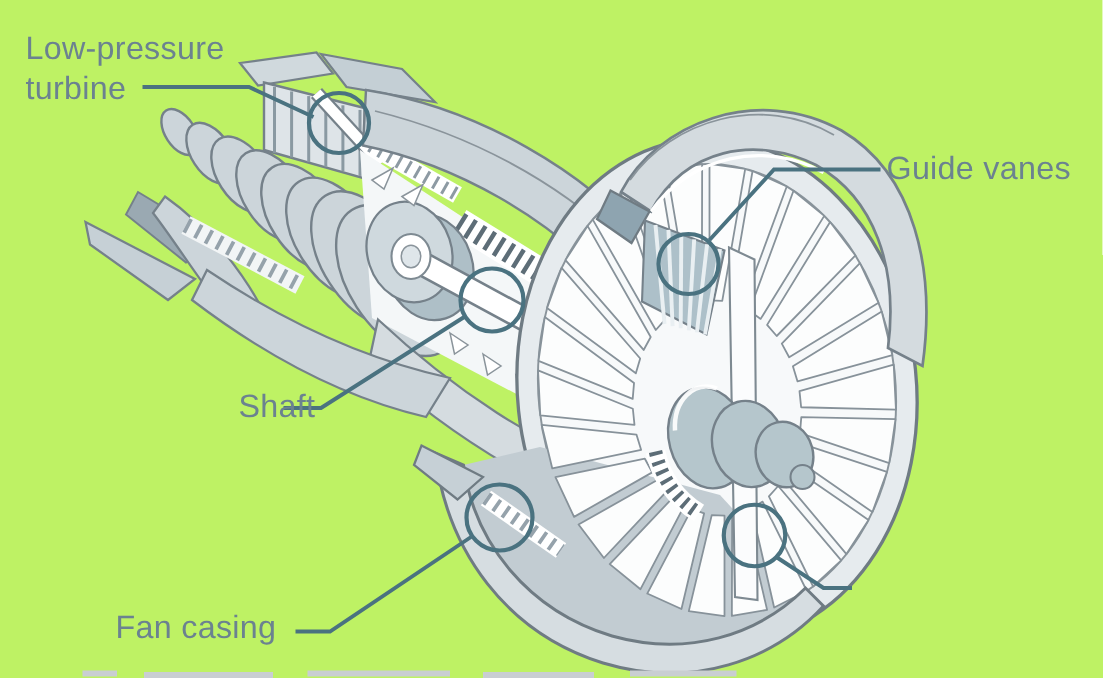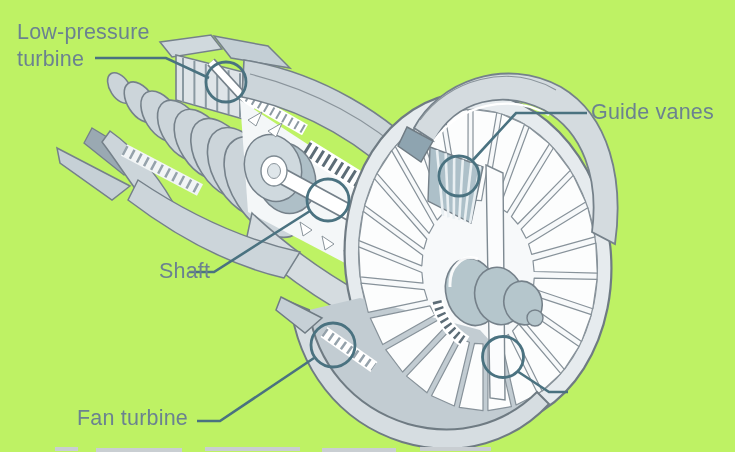--- a/index.html
+++ b/index.html
@@ -199,15 +199,15 @@
     <polyline points="568,392 549,392 517,371" stroke-width="2.6"></polyline>
   </g>
 </svg>
 
 <div class="label wrap" style="left:17px;top:19px;">Low-pressure turbine</div>
 
 <div class="label" style="left:591px;top:99px;">Guide vanes</div>
 
 <div class="label" style="left:127px;top:258px;margin-left:32px;">Shaft</div>
 
-<div class="label" style="left:77px;top:405px;">Fan turbine</div>
+<div class="label" style="left:77px;top:405px;">Fan casing</div>
 
 </div>
 
 </body></html>

